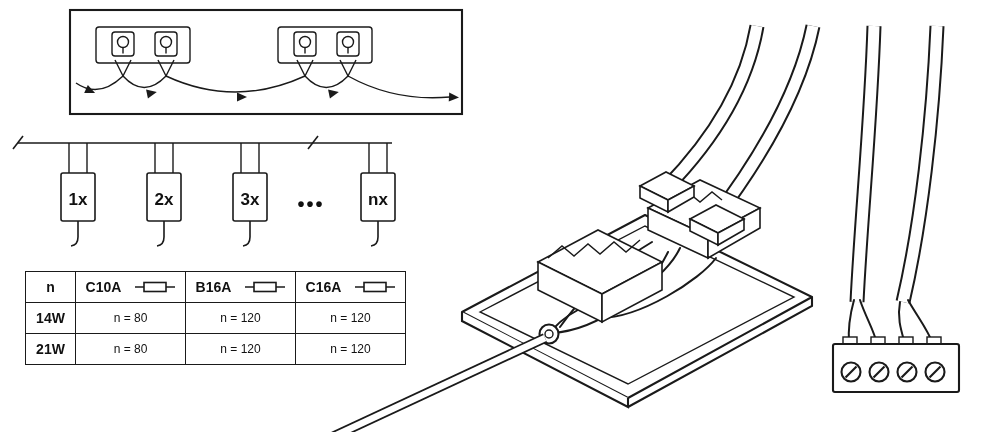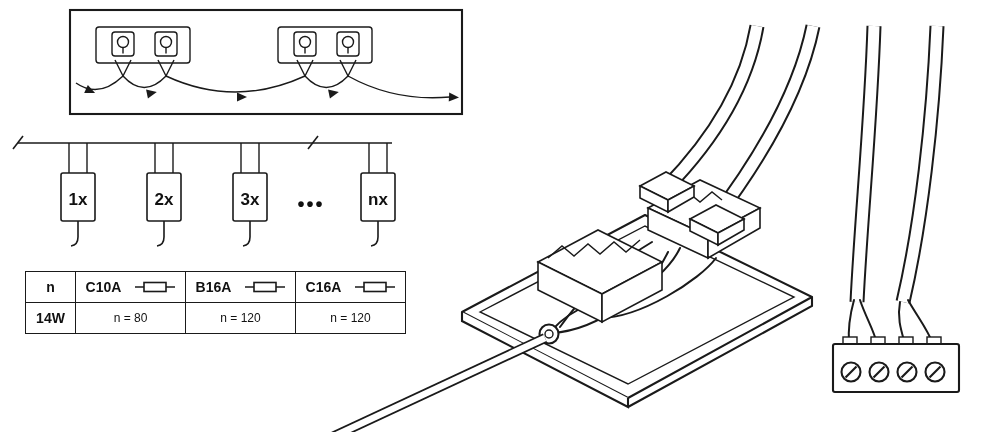--- a/index.html
+++ b/index.html
@@ -259,16 +259,22 @@
         </th>
       </tr>
     </thead>
     <tbody>
       <tr>
         <th>14W</th>
         <td>n = 80</td>
         <td>n = 120</td>
         <td>n = 120</td>
       </tr>
+      <tr>
+        <th>21W</th>
+        <td>n = 80</td>
+        <td>n = 120</td>
+        <td>n = 120</td>
+      </tr>
     </tbody>
   </table>
 
 </div>
 
 </body></html>

